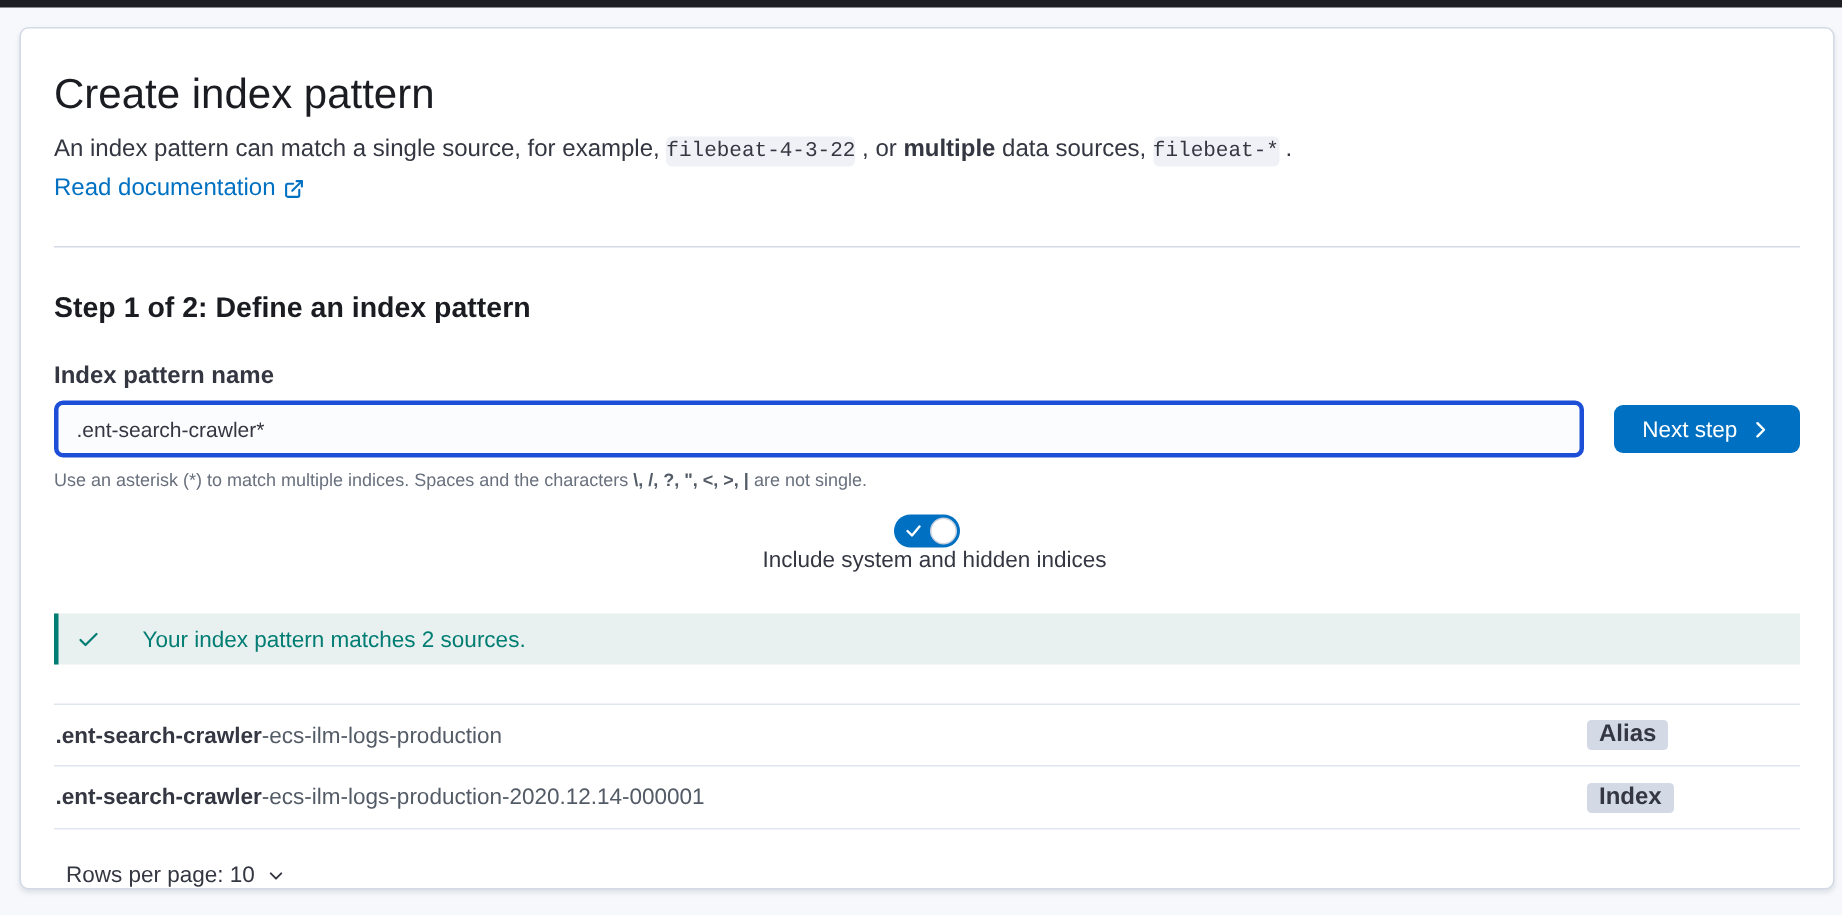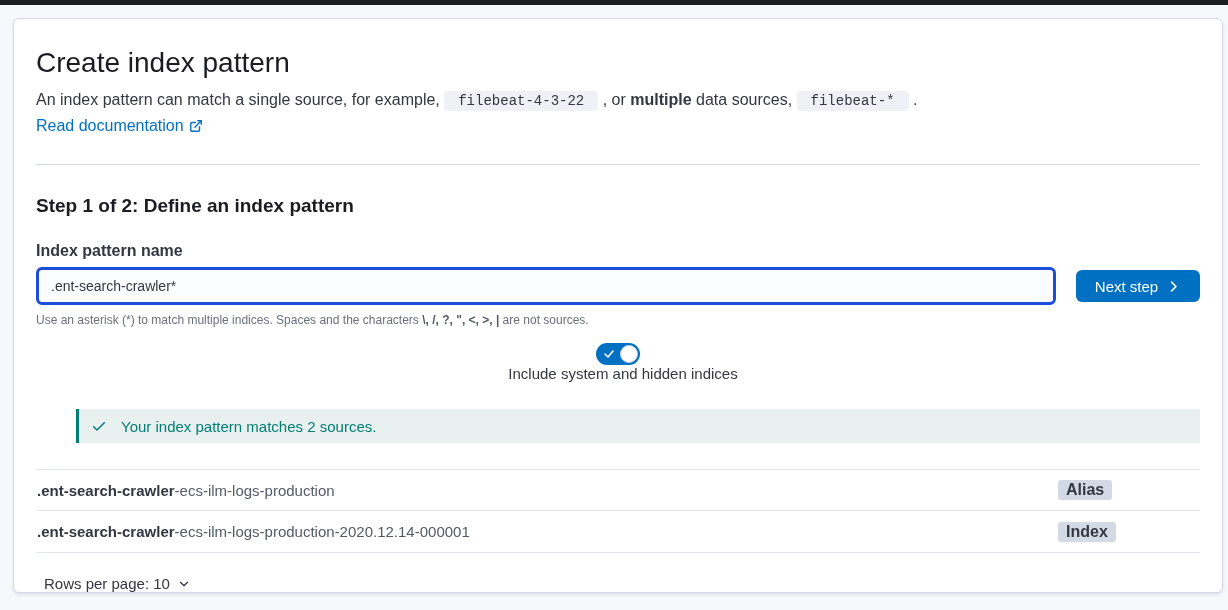--- a/index.html
+++ b/index.html
@@ -34,21 +34,21 @@
     margin-top: 8px;
     font-size: 16px;
     line-height: 24px;
     color: #343741;
   }
   .subtitle code, .inline-code {
     font-family: "Liberation Mono", "DejaVu Sans Mono", monospace;
     font-size: 14px;
     background: #eff1f6;
     border-radius: 4px;
-    padding: 2px 14px;
+    padding: 2px 0;
     color: #343741;
   }
   .doc-link {
     display: inline-flex;
     align-items: center;
     gap: 5px;
     margin-top: 1px;
     font-size: 16px;
     line-height: 24px;
     color: #0071c2;
@@ -149,22 +149,21 @@
     color: #343741;
   }
   .callout {
     margin-top: 27px;
     height: 34px;
     background: #e8f1ef;
     border-left: 3px solid #017d73;
     display: flex;
     align-items: center;
     padding: 0 12px;
-    gap: 14px;
-    margin-left: 40px;
+    gap: 28px;
   }
   .callout-text {
     font-size: 15px;
     color: #017d73;
   }
   .match-table { margin-top: 26px; }
   .match-row {
     height: 42px;
     display: flex;
     align-items: center;
@@ -234,21 +233,21 @@
     <button class="next-btn">
       <span>Next step</span>
       <span style="display:inline-flex">
         <svg width="15" height="15" viewBox="0 0 24 24" fill="none" stroke="#ffffff" stroke-width="2.6" stroke-linecap="round" stroke-linejoin="round">
           <polyline points="9 5 16 12 9 19"></polyline>
         </svg>
       </span>
     </button>
   </div>
 
-  <p class="helper"><span>Use an asterisk (*) to match multiple indices. Spaces and the characters </span><strong>\, /, ?, ", &lt;, &gt;, |</strong><span> are not sources.</span></p>
+  <p class="helper"><span>Use an asterisk (*) to match multiple indices. Spaces and the characters </span><strong>\, /, ?, ", &lt;, &gt;, |</strong><span> are not single.</span></p>
 
   <div class="toggle-row">
     <div class="toggle">
       <span class="check">
         <svg width="12" height="12" viewBox="0 0 24 24" fill="none" stroke="#ffffff" stroke-width="3.2" stroke-linecap="round" stroke-linejoin="round">
           <polyline points="4 12 10 18 20 6"></polyline>
         </svg>
       </span>
       <span class="knob"></span>
     </div>

